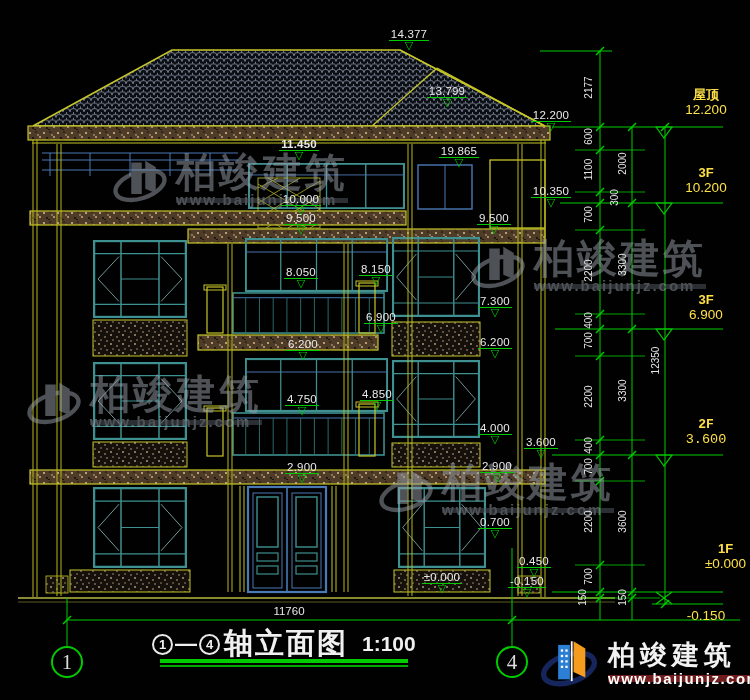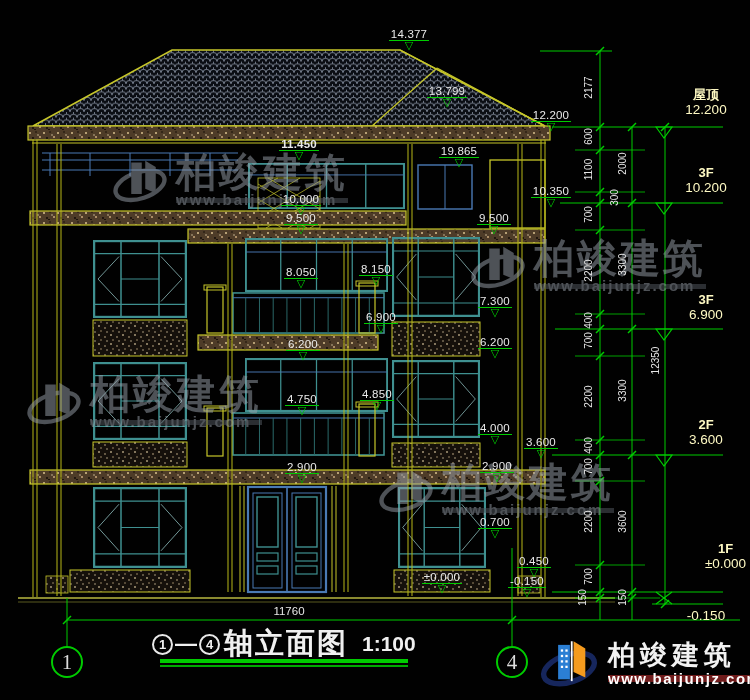--- a/index.html
+++ b/index.html
@@ -6,21 +6,21 @@
   #stage{position:relative;width:750px;height:700px;background:#010101;overflow:hidden;
          font-family:"Liberation Sans","DejaVu Sans",sans-serif;}
   #stage *{box-sizing:border-box;}
   svg.draw{position:absolute;left:0;top:0;z-index:1;}
   
   .lvl{position:absolute;width:56px;text-align:center;color:#eaeaea;font-size:11.5px;
        line-height:12px;z-index:4;letter-spacing:0.2px;}
   .lvl span{border-bottom:1.5px solid #00cc00;padding:0 2px;}
   .lvl:after{content:"▽";display:block;color:#00cc00;font-size:11px;line-height:8px;margin-top:1px;}
   
-  .flr{position:absolute;width:84px;text-align:center;color:#fef9c3;z-index:4;}
+  .flr{position:absolute;width:84px;text-align:center;color:#fde047;z-index:4;}
   .flr .fl{font-size:13px;font-weight:bold;display:block;line-height:15px;}
   .flr .fv{font-size:13.5px;display:block;line-height:16px;}
   
   .dimv{position:absolute;width:44px;text-align:center;transform:rotate(-90deg);
         font-size:10px;color:#e6e6e6;z-index:4;line-height:11px;}
   .dimh{position:absolute;text-align:center;font-size:11.5px;color:#e6e6e6;z-index:4;}
   
   .wm{position:absolute;display:flex;align-items:center;gap:8px;opacity:0.5;z-index:3;
       pointer-events:none;color:#9aa2ac;}
   .wm .tx{display:flex;flex-direction:column;}
@@ -336,21 +336,21 @@
       <span class="fv">12.200</span>
     </div>
   <div class="flr" style="left:664px;top:165px;">
     <span class="fl">3F</span>
       <span class="fv">10.200</span>
     </div>
   <div class="flr" style="left:664px;top:292px;">
     <span class="fl">3F</span>
       <span class="fv">6.900</span>
     </div>
-  <div class="flr" style="left:664px;top:417px;">
+  <div class="flr" style="left:664px;top:417px;font-family:Liberation Mono, monospace;">
     <span class="fl">2F</span>
       <span class="fv">3.600</span>
     </div>
   <div class="flr" style="left:664px;top:541px;padding-left:39px;">
     <span class="fl">1F</span>
       <span class="fv">±0.000</span>
     </div>
   <div class="flr" style="left:664px;top:608px;">
     <span class="fv">-0.150</span>
     </div>

